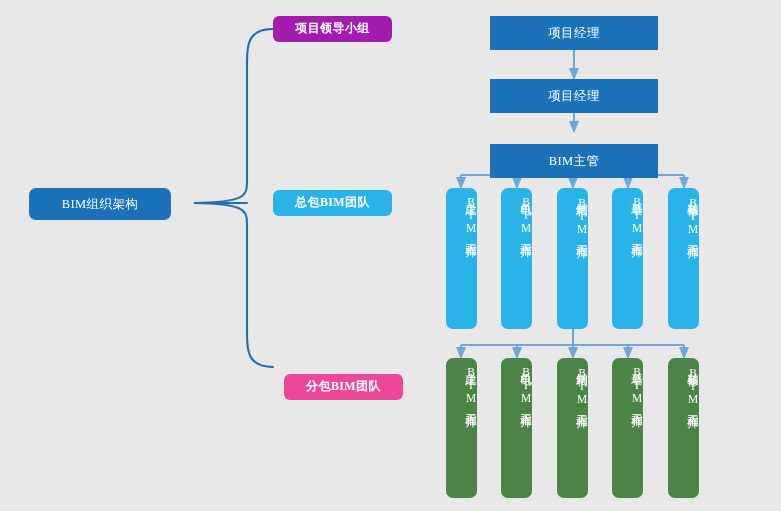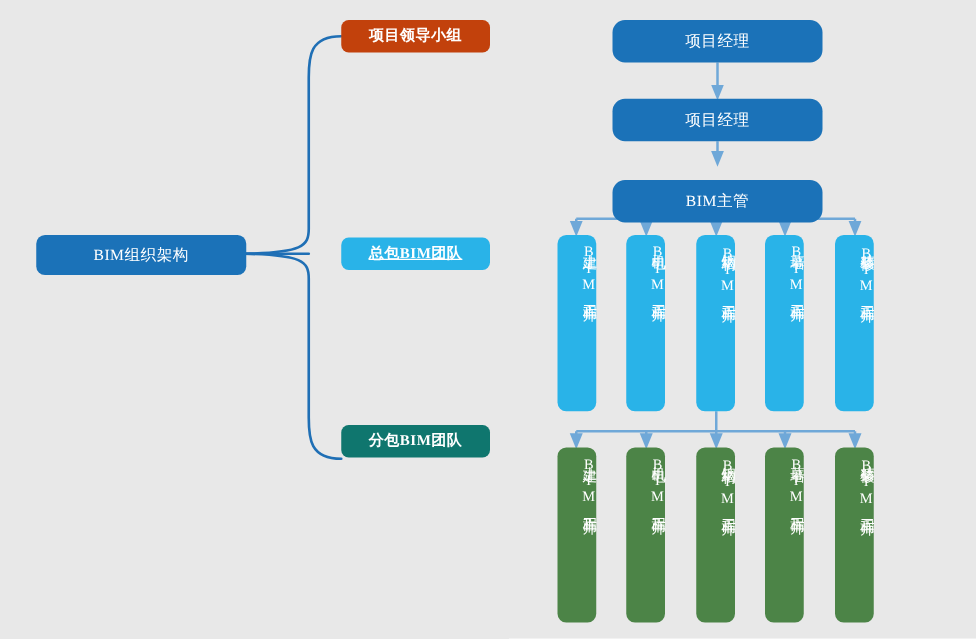--- a/index.html
+++ b/index.html
@@ -25,47 +25,47 @@
     color: #ffffff;
     text-align: center;
     line-height: 1.15;
     letter-spacing: 0.4px;
   }
 
   
   .root-node {
     left: 29px;
     top: 188px;
-    width: 168px;
+    width: 142px;
     height: 32px;
     background: #1b72b8;
     border-radius: 7px;
     font-size: 12.5px;
   }
 
   
   .branch-label {
     left: 273px;
     width: 119px;
     height: 26px;
     border-radius: 6px;
     font-size: 12px;
     font-weight: bold;
   }
-  .branch-label.lvl-lead   { top: 16px;  background: #c2410c; }
-  .branch-label.lvl-main   { top: 190px; background: #29b3e8; text-decoration: underline; }
-  .branch-label.lvl-sub    { top: 340px; background: #0f766e; }
+  .branch-label.lvl-lead   { top: 16px;  background: #a21caf; }
+  .branch-label.lvl-main   { top: 190px; background: #29b3e8; }
+  .branch-label.lvl-sub    { top: 374px; background: #ec4899; margin-left: 11px; }
 
   
   .chain-node {
     left: 490px;
     width: 168px;
     height: 34px;
     background: #1b72b8;
-    border-radius: 10px;
+    border-radius: 0;
     font-size: 12.5px;
   }
   .chain-node.n0 { top: 16px; }
   .chain-node.n1 { top: 79px; }
   .chain-node.n2 { top: 144px; }
 
   
   .role-box {
     width: 31px;
     border-radius: 7px;

